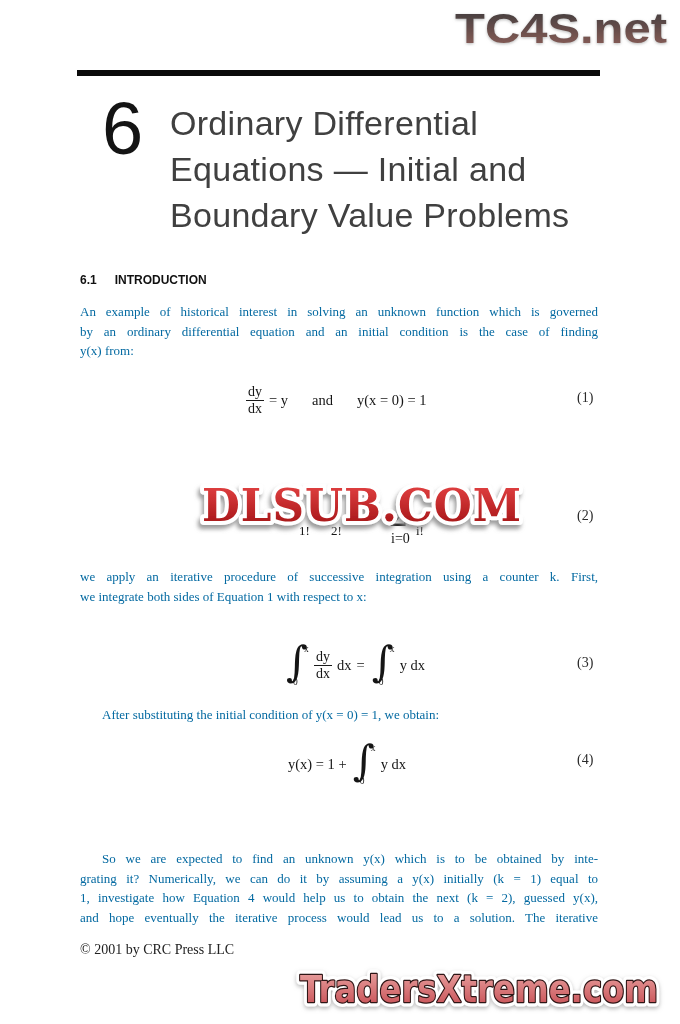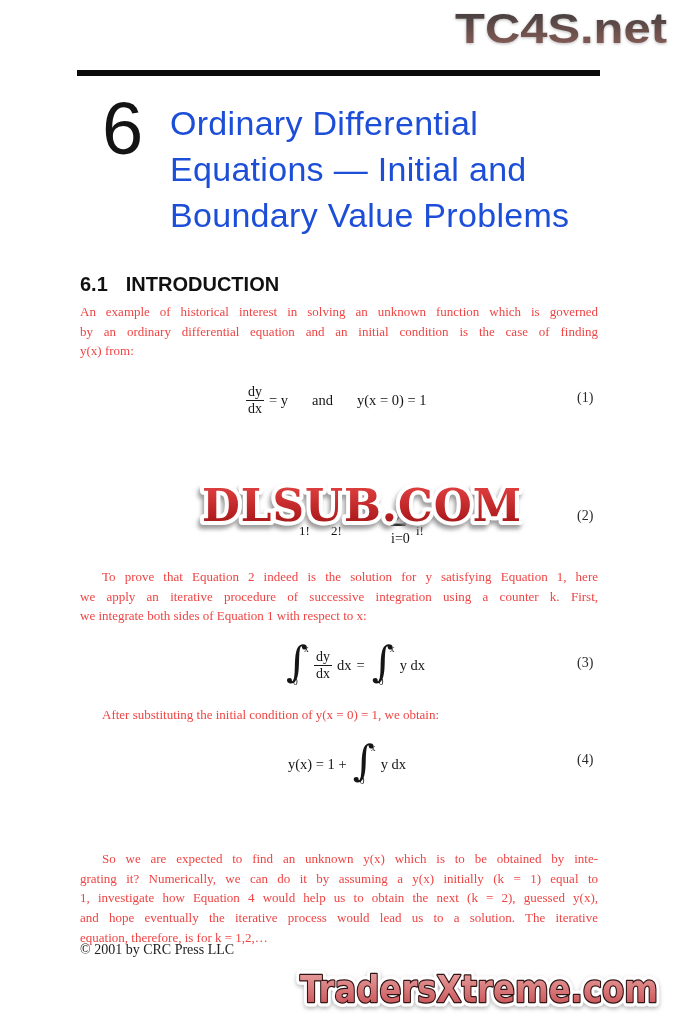--- a/index.html
+++ b/index.html
@@ -7,29 +7,29 @@
         font-family:"Liberation Serif",serif;color:#1a1a1a;}
 
   
   .chapter-rule{position:absolute;left:77px;top:70px;width:523px;height:6px;background:#0b0b0b;}
 
   
   .chapter-number{position:absolute;left:102px;top:92px;font-family:"Liberation Sans",sans-serif;
         font-weight:400;font-size:74px;line-height:74px;color:#141414;}
   .chapter-title{position:absolute;left:170px;top:100px;width:440px;
         font-family:"Liberation Sans",sans-serif;font-weight:400;font-size:34px;
-        line-height:46px;letter-spacing:0.3px;color:#1d4ed8;}
+        line-height:46px;letter-spacing:0.3px;color:#404040;}
 
   
   .section-heading{position:absolute;left:80px;top:273px;font-family:"Liberation Sans",sans-serif;
-        font-weight:700;font-size:20px;color:#111;}
+        font-weight:700;font-size:12px;color:#111;}
   .section-heading .sec-num{margin-right:18px;}
 
   
-  .para{position:absolute;left:80px;width:518px;font-size:13px;line-height:19.7px;color:#ef4444;}
+  .para{position:absolute;left:80px;width:518px;font-size:13px;line-height:19.7px;color:#0369a1;}
   .tline{text-align:justify;text-align-last:justify;white-space:normal;}
   .tline.tlast{text-align-last:left;}
   .tline.tindent{text-indent:22px;}
   .para sup{font-size:9px;line-height:0;}
 
   
   .eq{position:absolute;display:flex;align-items:center;font-size:14.5px;color:#151515;}
   .frac{display:inline-flex;flex-direction:column;align-items:center;font-size:14px;line-height:1.12;}
   .frac .num{border-bottom:1.2px solid #1a1a1a;padding:0 2px;}
   .frac .den{padding:0 2px;}
@@ -89,33 +89,31 @@
   <div class="section-heading">
     <span class="sec-num">6.1</span><span>INTRODUCTION</span>
   </div>
 
   <div class="para" style="top:302px;">
       <div class="tline">An example of historical interest in solving an unknown function which is governed</div>
       <div class="tline">by an ordinary differential equation and an initial condition is the case of finding</div>
       <div class="tline tlast">y(x) from:</div>
     </div>
   <div class="para" style="top:567px;">
-      <div class="tline tindent">To prove that Equation 2 indeed is the solution for y satisfying Equation 1, here</div>
       <div class="tline">we apply an iterative procedure of successive integration using a counter k. First,</div>
       <div class="tline tlast">we integrate both sides of Equation 1 with respect to x:</div>
     </div>
   <div class="para" style="top:705px;">
       <div class="tline tlast tindent">After substituting the initial condition of y(x = 0) = 1, we obtain:</div>
     </div>
   <div class="para" style="top:849px;">
       <div class="tline tindent">So we are expected to find an unknown y(x) which is to be obtained by inte-</div>
       <div class="tline">grating it? Numerically, we can do it by assuming a y(x) initially (k = 1) equal to</div>
       <div class="tline">1, investigate how Equation 4 would help us to obtain the next (k = 2), guessed y(x),</div>
       <div class="tline">and hope eventually the iterative process would lead us to a solution. The iterative</div>
-      <div class="tline tlast">equation, therefore, is for k = 1,2,…</div>
     </div>
 
   <div class="eq" style="left:246px;top:379px;height:42px;">
     <span class="frac">
       <span class="num">dy</span>
       <span class="den">dx</span>
     </span>
     <span class="eqtxt sp6">= y</span>
     <span class="conj">and</span>
     <span class="eqtxt">y(x = 0) = 1</span>

